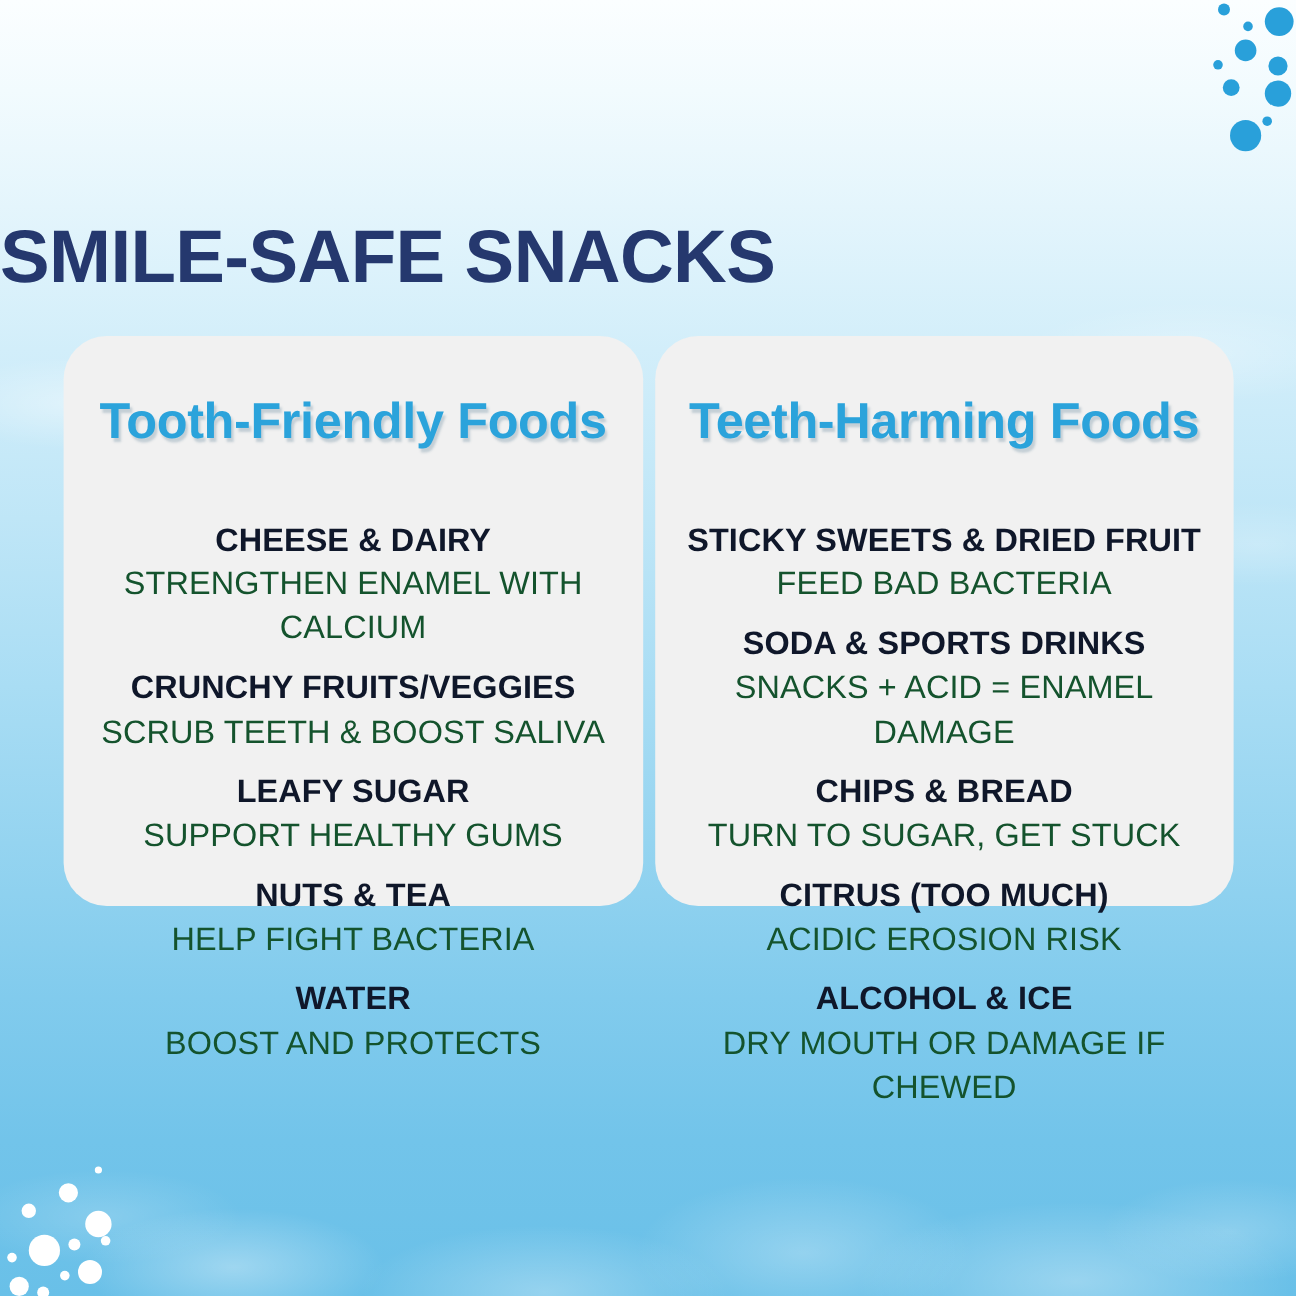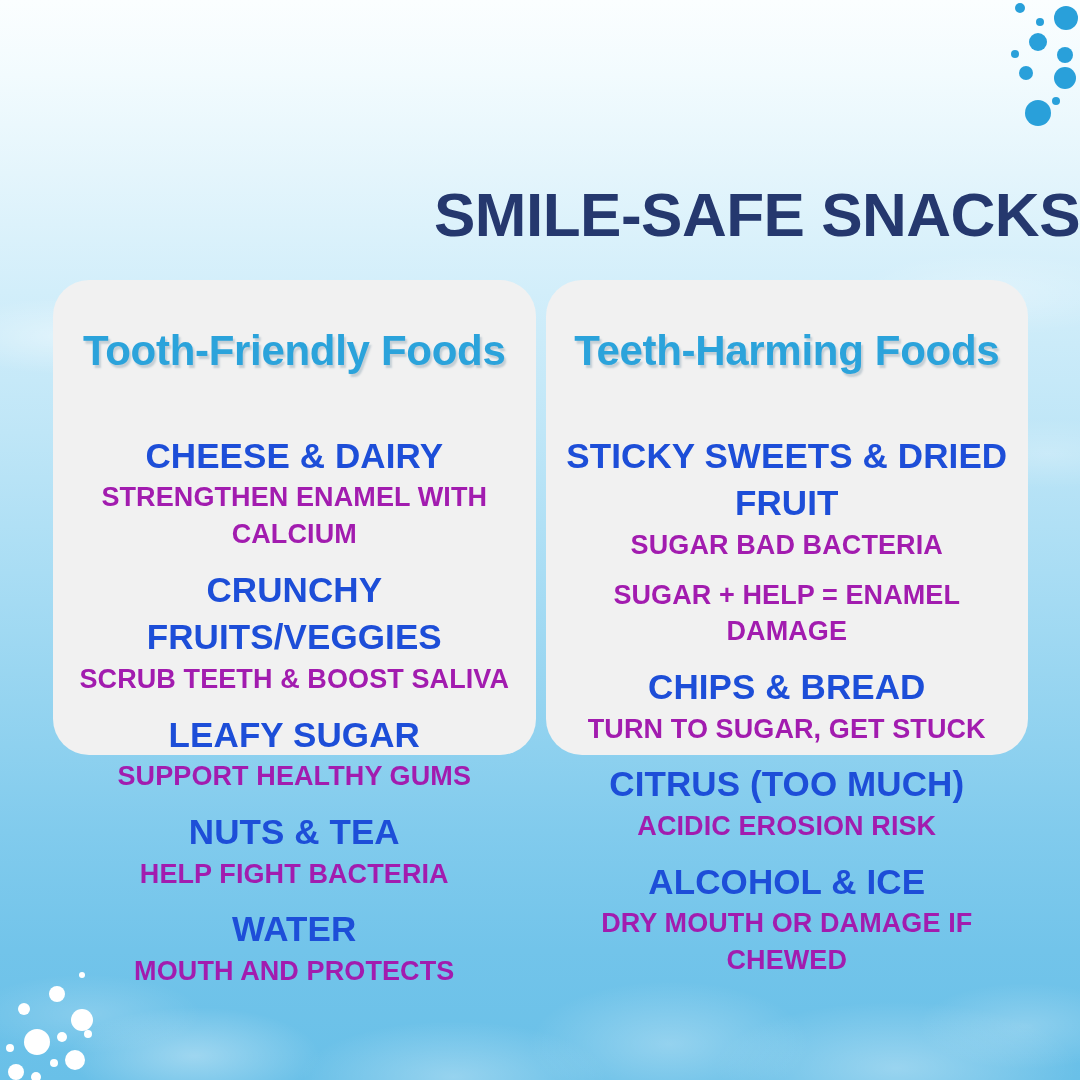--- a/index.html
+++ b/index.html
@@ -63,21 +63,21 @@
       radial-gradient(ellipse 200px 60px at 92% 20%, rgba(255,255,255,0.28), rgba(255,255,255,0) 70%),
       radial-gradient(ellipse 160px 50px at 97% 58%, rgba(255,255,255,0.22), rgba(255,255,255,0) 70%);
   }
 
   
   .title {
     position: absolute;
     top: 140px;
     left: 0;
     width: 1080px;
-    text-align: right;
+    text-align: left;
     font-family: "Liberation Sans", sans-serif;
     font-size: 62px;
     font-weight: bold;
     letter-spacing: -0.5px;
     color: #25386e;
     line-height: 1.05;
   }
 
   
   .cards {
@@ -120,33 +120,33 @@
     margin: 0 0 13px 0;
   }
 
   .entry:last-child {
     margin-bottom: 0;
   }
 
   .entry-name {
     display: block;
     font-family: "Liberation Sans", sans-serif;
-    font-size: 35px;
+    font-size: 27px;
     font-weight: bold;
-    color: #1d4ed8;
+    color: #0f172a;
     letter-spacing: 0.1px;
     line-height: 1.36;
   }
 
   .entry-desc {
     display: block;
     font-family: "Liberation Sans", sans-serif;
     font-size: 27px;
-    font-weight: bold;
-    color: #a21caf;
+    font-weight: normal;
+    color: #14532d;
     letter-spacing: 0.1px;
     line-height: 1.36;
   }
 
   
   .dot {
     position: absolute;
     border-radius: 50%;
   }
 </style>
@@ -203,34 +203,35 @@
         <li class="entry">
           <span class="entry-name">LEAFY SUGAR</span>
           <span class="entry-desc">SUPPORT HEALTHY GUMS</span>
         </li>
         <li class="entry">
           <span class="entry-name">NUTS &amp; TEA</span>
           <span class="entry-desc">HELP FIGHT BACTERIA</span>
         </li>
         <li class="entry">
           <span class="entry-name">WATER</span>
-          <span class="entry-desc">MOUTH AND PROTECTS</span>
+          <span class="entry-desc">BOOST AND PROTECTS</span>
         </li>
       </ul>
     </section>
 
     <section class="card">
       <h2 class="card-title">Teeth-Harming Foods</h2>
       <ul class="entries">
         <li class="entry">
           <span class="entry-name">STICKY SWEETS &amp; DRIED FRUIT</span>
-          <span class="entry-desc">SUGAR BAD BACTERIA</span>
-        </li>
-        <li class="entry">
-          <span class="entry-desc">SUGAR + HELP = ENAMEL DAMAGE</span>
+          <span class="entry-desc">FEED BAD BACTERIA</span>
+        </li>
+        <li class="entry">
+          <span class="entry-name">SODA &amp; SPORTS DRINKS</span>
+          <span class="entry-desc">SNACKS + ACID = ENAMEL DAMAGE</span>
         </li>
         <li class="entry">
           <span class="entry-name">CHIPS &amp; BREAD</span>
           <span class="entry-desc">TURN TO SUGAR, GET STUCK</span>
         </li>
         <li class="entry">
           <span class="entry-name">CITRUS (TOO MUCH)</span>
           <span class="entry-desc">ACIDIC EROSION RISK</span>
         </li>
         <li class="entry">

